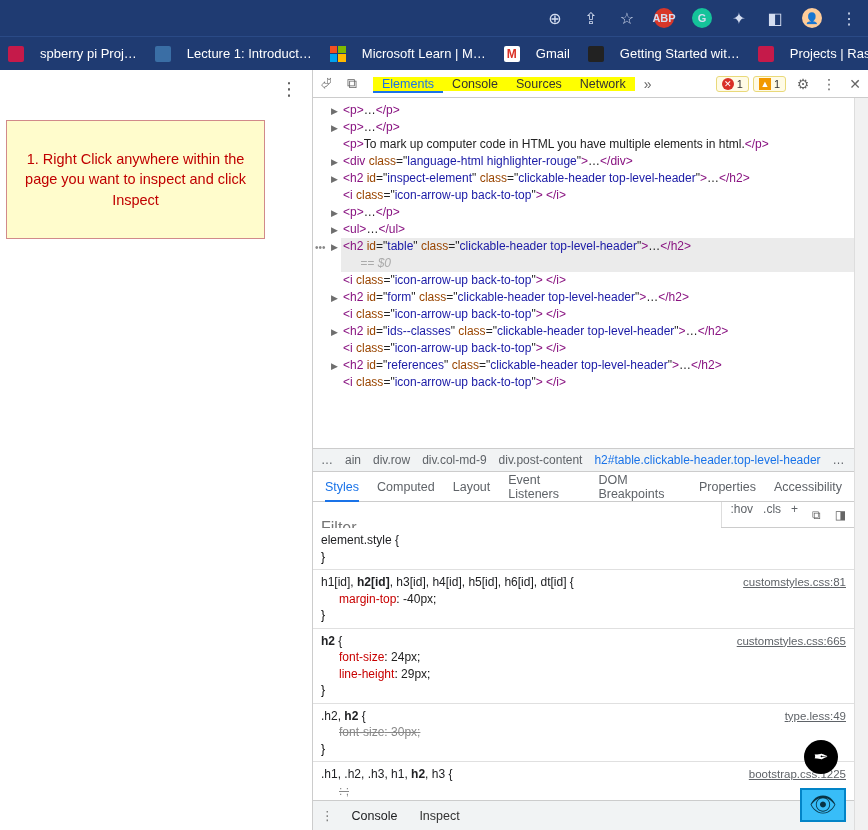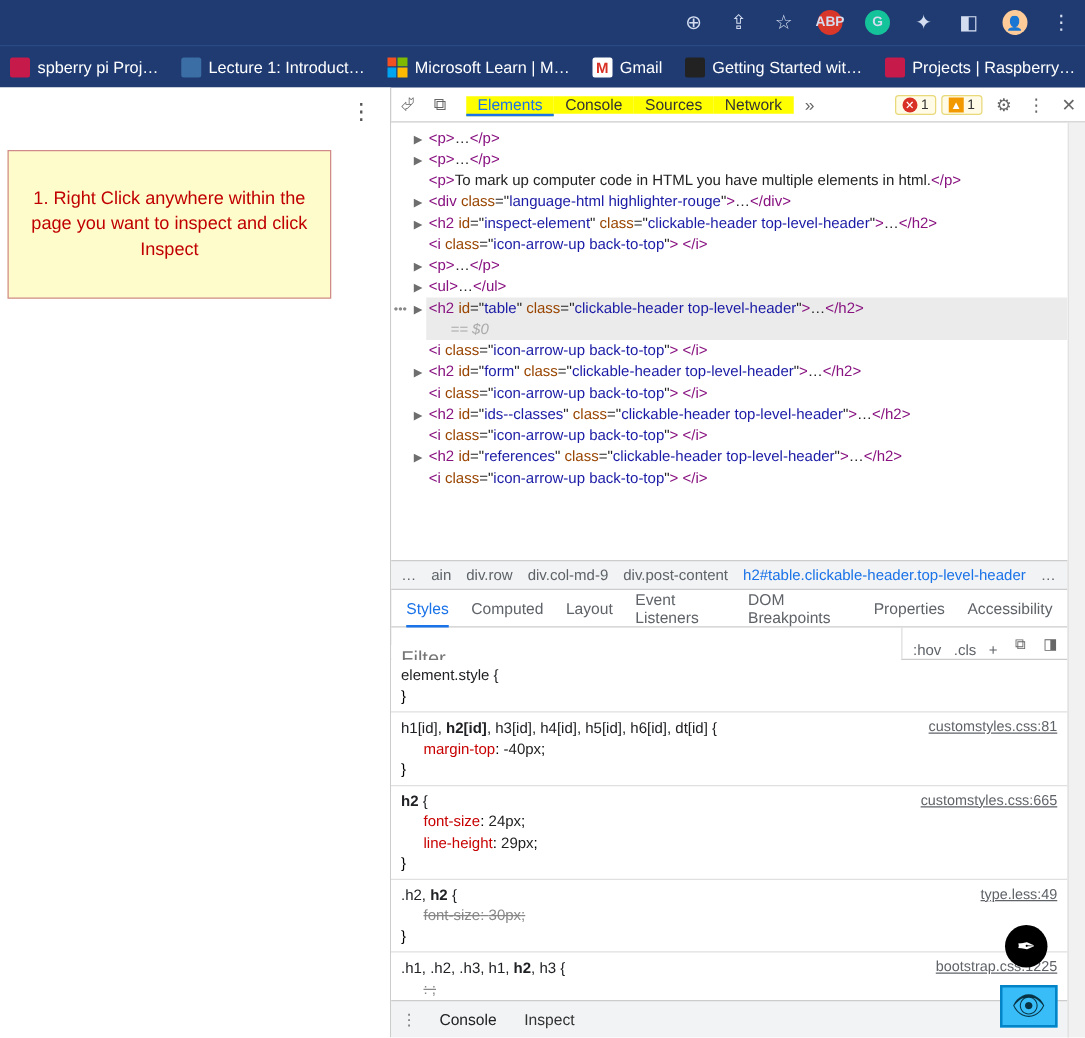--- a/index.html
+++ b/index.html
@@ -8,21 +8,21 @@
   
   .browser-bar { height: 36px; background: #1f3b72; display: flex; align-items: center; justify-content: flex-end; padding: 0 10px; gap: 18px; color: #e4e9f1; }
   .browser-bar .bicon { width: 18px; height: 18px; display: inline-flex; align-items:center; justify-content:center; font-size: 16px; color:#d4ddf0; }
   .bicon.circle { border-radius: 50%; width:20px; height:20px; font-size:11px; font-weight:bold;}
   .abp { background:#d8372a; color:#fff; }
   .grammarly { background:#15c39a; }
   .avatar { background:#ffcc99; overflow:hidden; }
 
   
   .bookmarks { height: 34px; background: #1f3b72; display: flex; align-items: center; padding: 0 8px; gap: 18px; color:#fff; font-size: 13px; border-top:1px solid #2a4a86; }
-  .bm { display:flex; align-items:center; gap:6px; white-space:nowrap; cursor:pointer; }
+  .bm { display:flex; align-items:center; gap:16px; white-space:nowrap; cursor:pointer; }
   .bm .favicon { width:16px; height:16px; border-radius:2px; display:inline-block; }
   .fav-pi { background:#c51a4a; }
   .fav-lec { background:#3a6ea5; }
   .fav-ms { display:grid; grid-template-columns:1fr 1fr; grid-template-rows:1fr 1fr; width:16px;height:16px; gap:1px;}
   .fav-ms span:nth-child(1){background:#f25022;}
   .fav-ms span:nth-child(2){background:#7fba00;}
   .fav-ms span:nth-child(3){background:#00a4ef;}
   .fav-ms span:nth-child(4){background:#ffb900;}
   .fav-gmail { background:#fff; color:#d93025; font-weight:bold; font-size:12px; text-align:center; line-height:16px;}
   .fav-owl { background:#222; }
@@ -62,21 +62,21 @@
   .crumbs { height:24px; border-top:1px solid #ccc; border-bottom:1px solid #ccc; display:flex; align-items:center; font-size:12px; padding:0 8px; gap:12px; color:#5f6368; background:#f1f3f4;}
   .crumbs .sel { color:#1a73e8; }
 
   
   .subtabs { height:30px; border-bottom:1px solid #ccc; display:flex; align-items:center; gap:18px; padding:0 12px; font-size:12.5px; color:#5f6368;}
   .subtabs .st.active { color:#1a73e8; border-bottom:2px solid #1a73e8; height:30px; line-height:30px;text-align:right;}
 
   
   .filterrow { height:26px; border-bottom:1px solid #ccc; display:flex; align-items:center; font-size:12px; color:#5f6368;}
   .filterrow input { flex:1; border:none; padding:0 8px; font-size:16px; outline:none; height:24px;margin-top:27px;}
-  .filterrow .btns { display:flex; align-items:flex-end; gap:10px; padding:0 8px; border-left:1px solid #ddd; height:100%;}
+  .filterrow .btns { display:flex; align-items:flex-start; gap:10px; padding:0 8px; border-left:1px solid #ddd; height:100%;}
 
   
   .styles { flex:1; overflow:auto; font-family: Menlo, Consolas, monospace; font-size:12px; line-height:16.5px; background:#fff;}
   .rule { border-bottom:1px solid #e0e0e0; padding:4px 8px 4px 8px; position:relative;}
   .rule .src { position:absolute; right:8px; top:4px; color:#5f6368; text-decoration:underline; font-size:11.5px;}
   .sel-line { color:#202124; }
   .sel-line .match { font-weight:bold; }
   .prop { padding-left:18px; }
   .prop .pname { color:#c80000; }
   .prop .pval { color:#222; }

